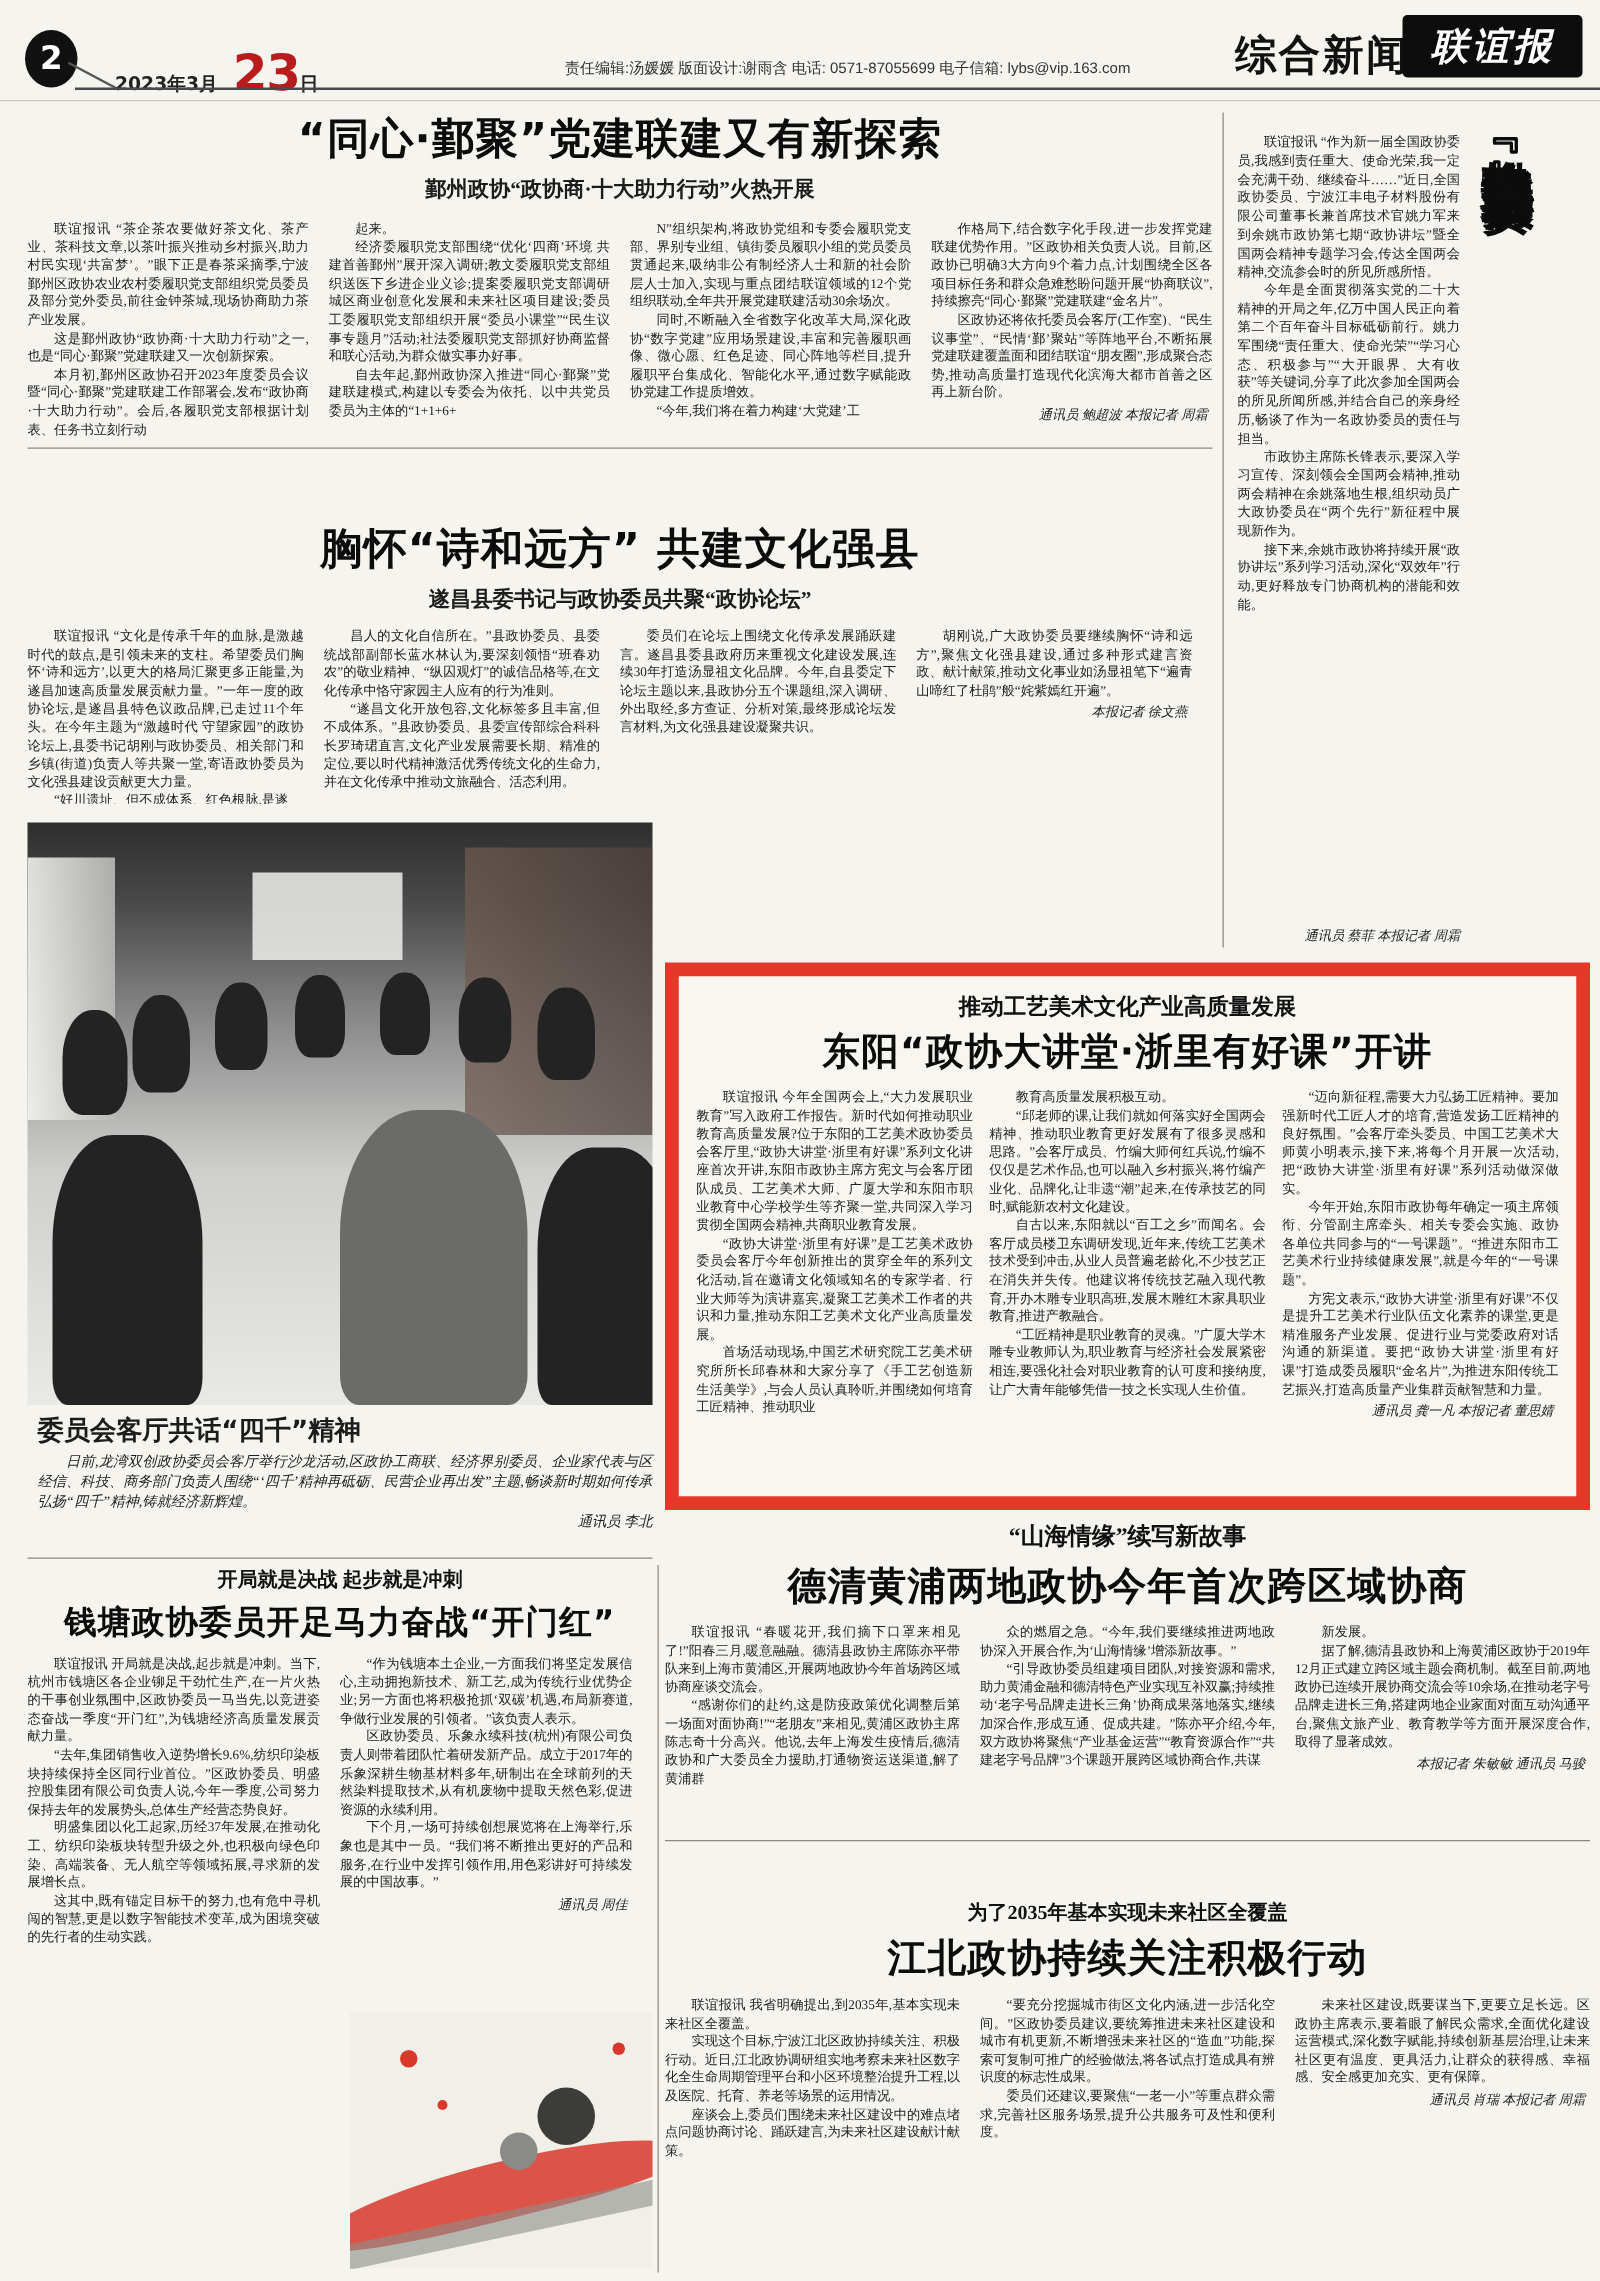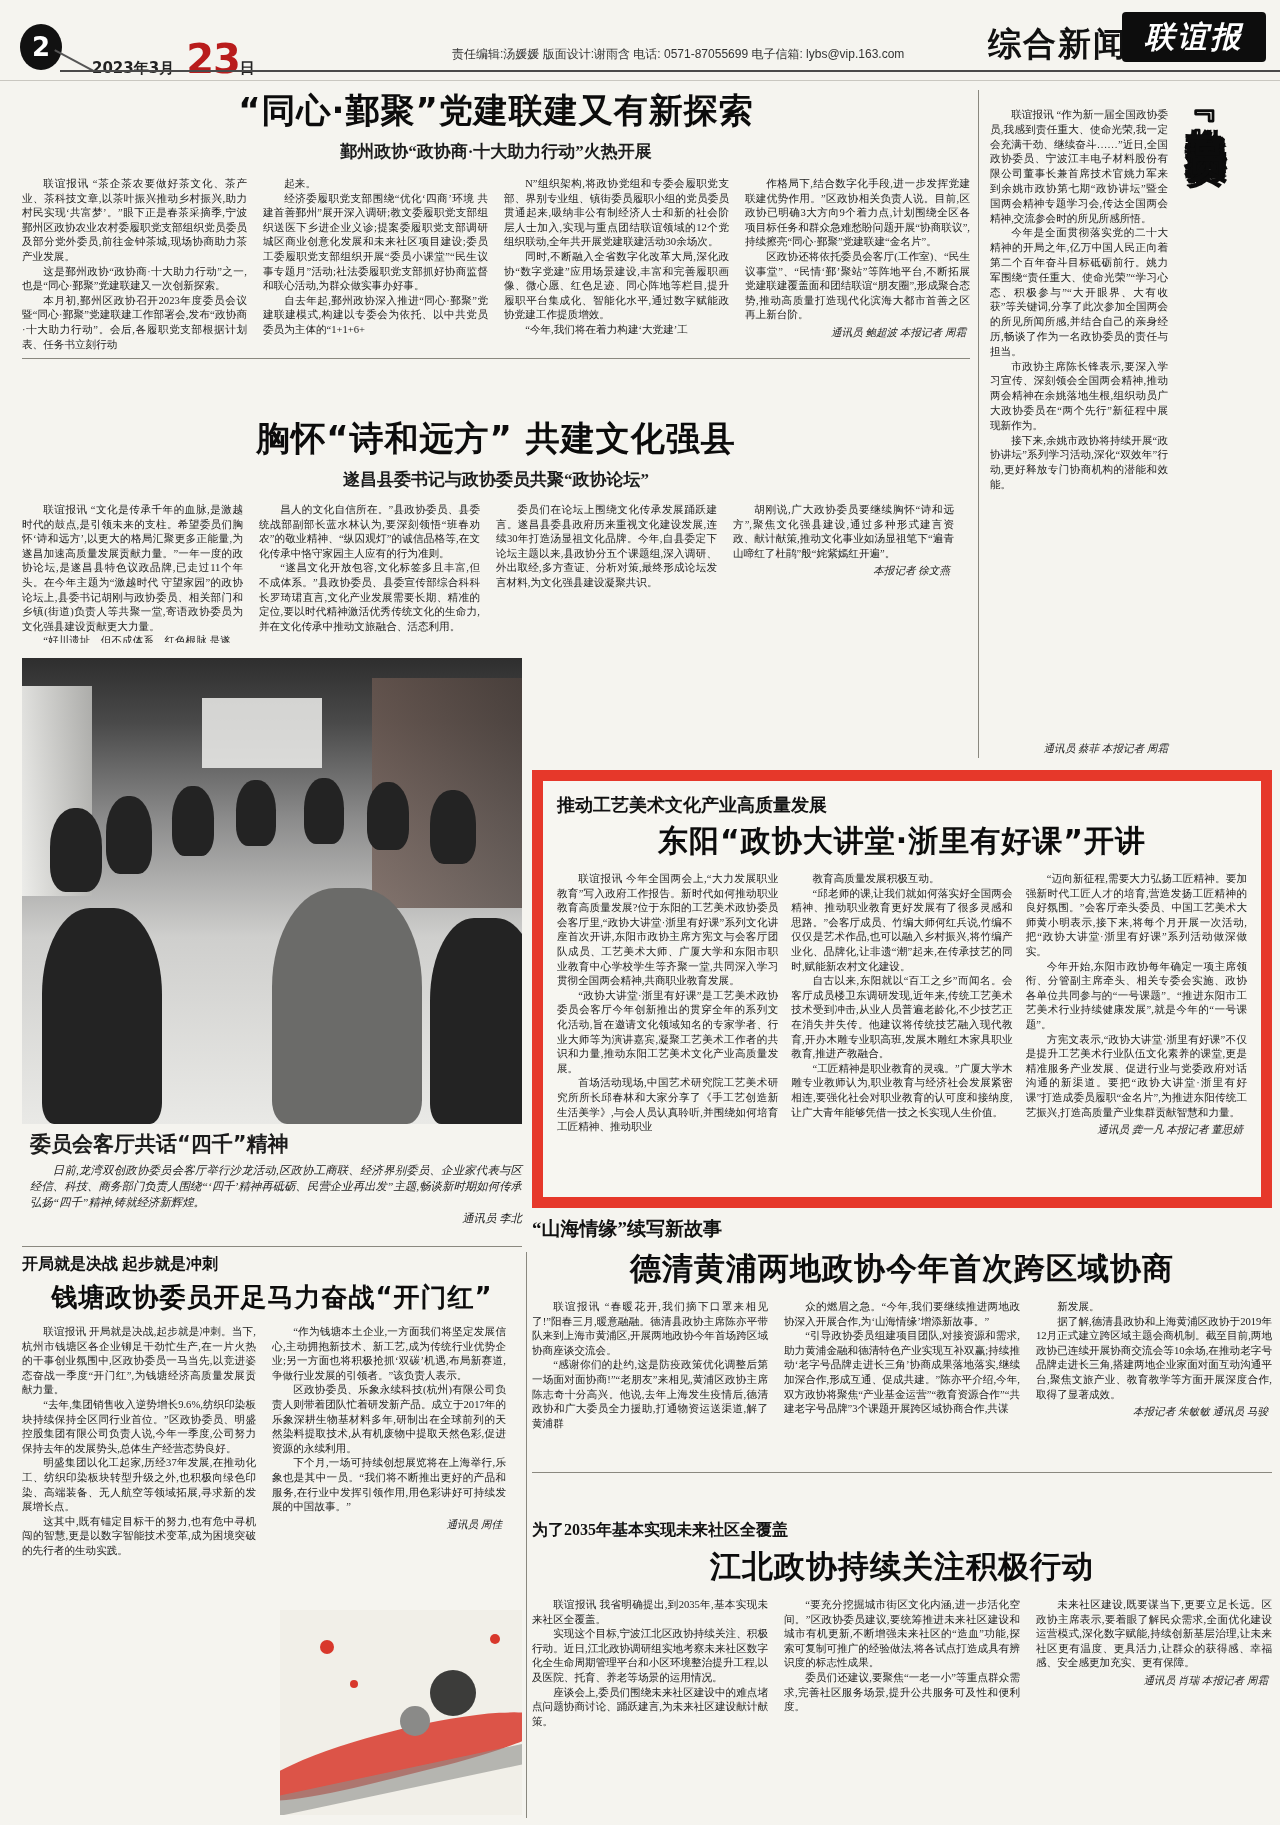--- a/index.html
+++ b/index.html
@@ -17,21 +17,21 @@
   .date-line .big { font-size:40px; color:#b91c1c; letter-spacing:-1px;margin-left:12px; }
   .editor-line { left:452px; top:46px; font-size:12px; color:#333; font-family:"Liberation Sans",sans-serif; }
   .section-title { left:988px; top:22px; font-size:33px; font-weight:900; letter-spacing:2px; color:#111; }
   .masthead { left:1122px; top:12px; width:144px; height:50px; background:#0d0d0d; border-radius:4px;
     color:#fff; display:flex; align-items:center; justify-content:center;
     font-size:30px; font-weight:bold; font-style:italic; letter-spacing:3px; }
   .hdr-rule { left:60px; top:70px; width:1220px; height:2px; background:#4a4a4a; }
   .hdr-rule2 { left:0; top:80px; width:1280px; height:1px; background:#c9c7c0; }
 
   
-  .kicker { text-align:left; font-weight:bold; color:#111; }
+  .kicker { text-align:center; font-weight:bold; color:#111; }
   .headline { text-align:center; font-weight:900; color:#0c0c0c; letter-spacing:1px;
     font-family:"DejaVu Sans","Liberation Sans",sans-serif; }
   .subhead { text-align:center; font-weight:bold; font-size:17px; margin-top:6px; }
   .cols { display:flex; }
   .col { text-align:justify; overflow:hidden; font-size:10.6px; line-height:14.6px; color:#222; }
   .col p { text-indent:2em; }
   .byline { text-align:right; font-size:10.6px; color:#222; padding-right:4px; margin-top:3px; font-style:italic; }
   .rule-h { background:#8a887f; height:1px; }
   .rule-v { background:#8a887f; width:1px; }
 

